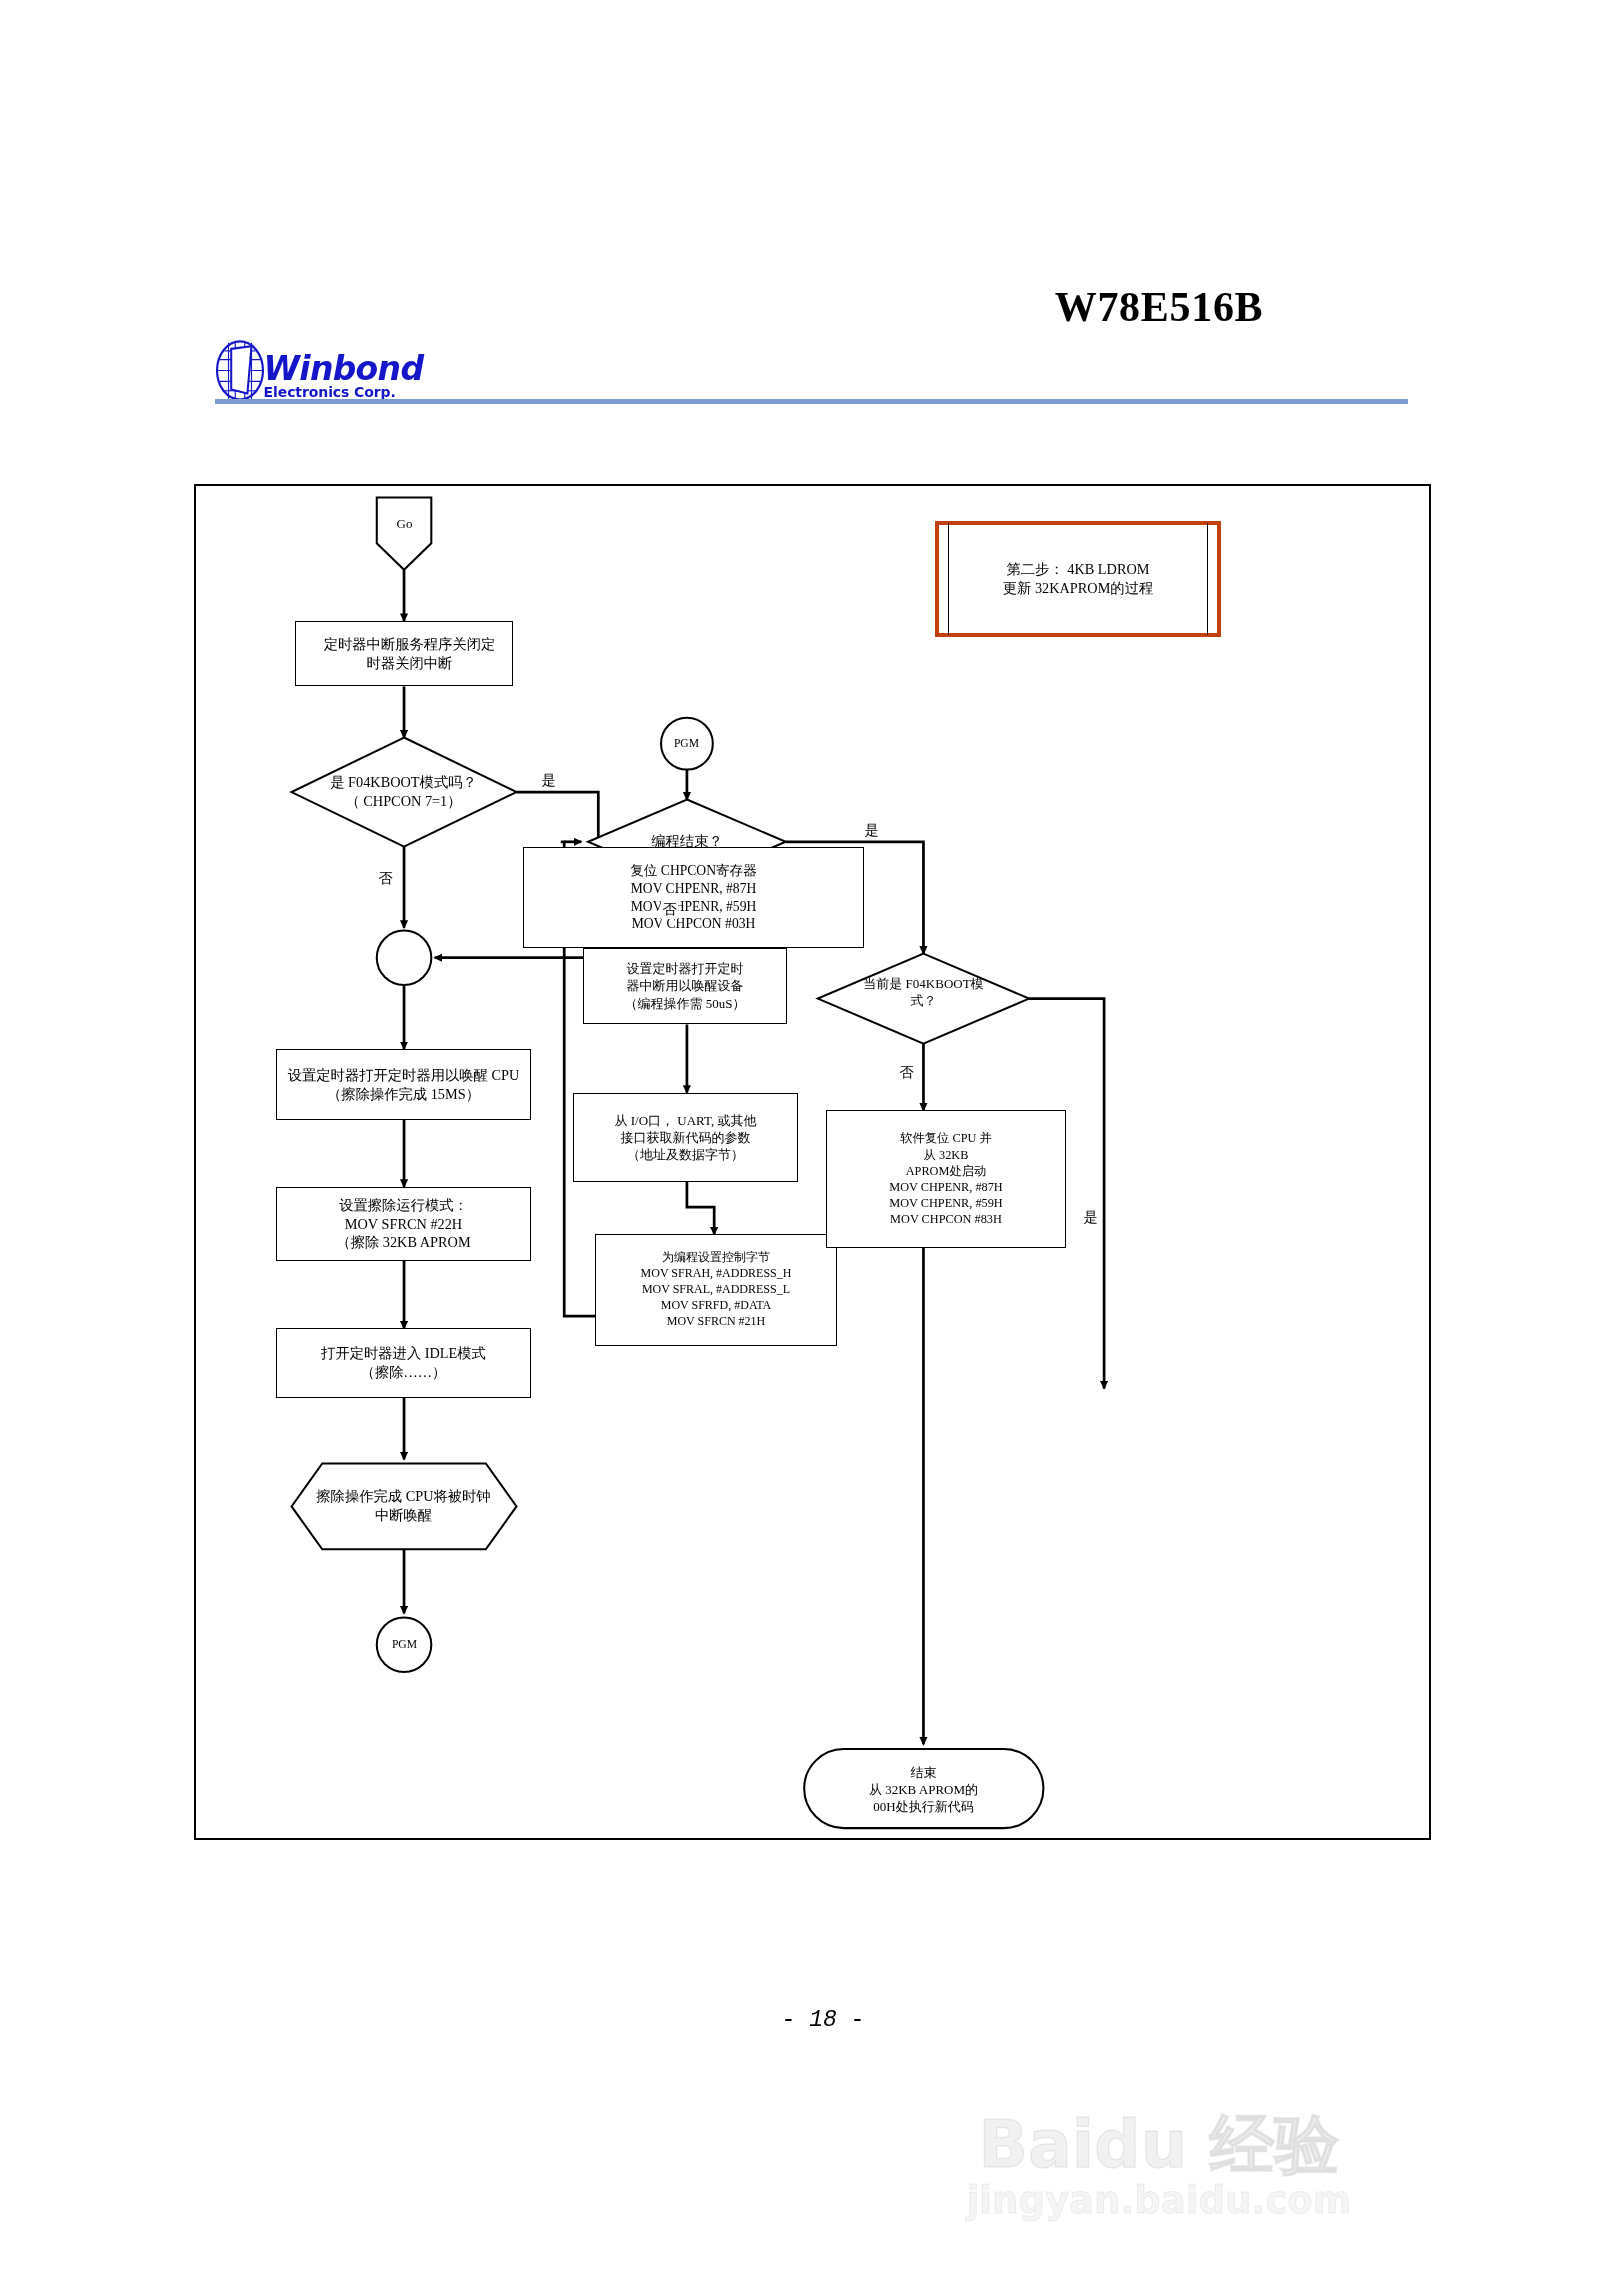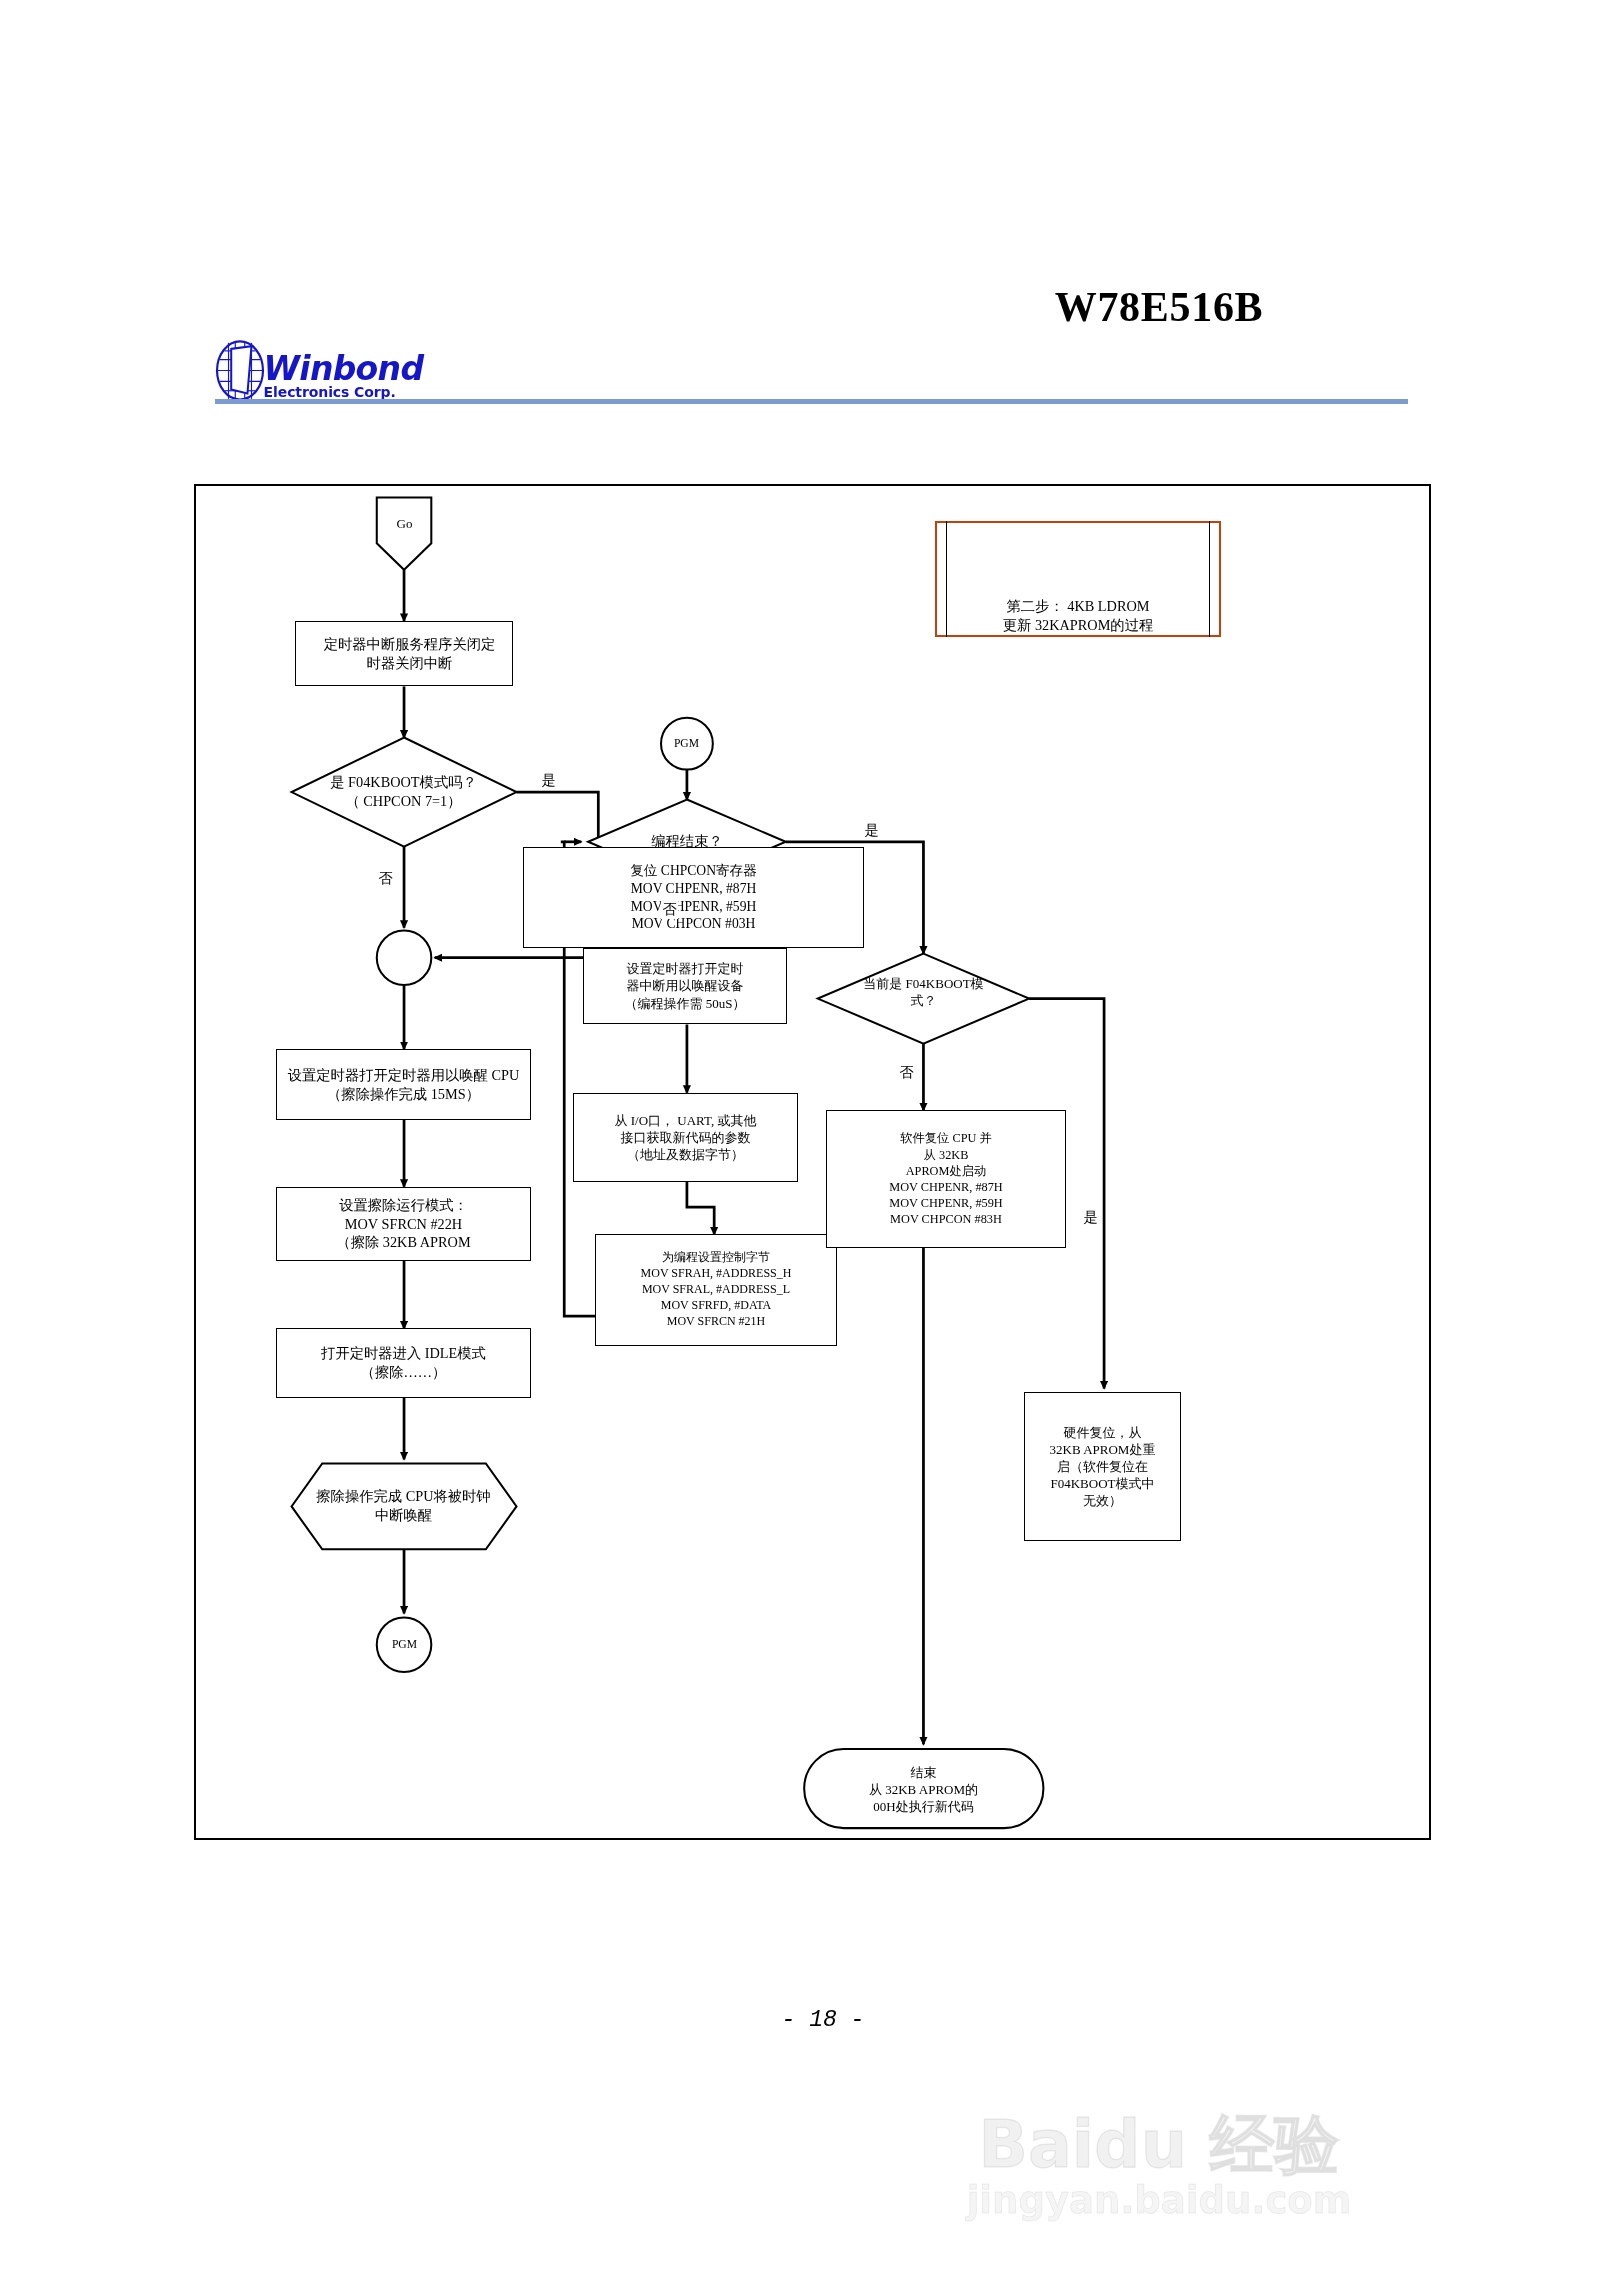--- a/index.html
+++ b/index.html
@@ -85,21 +85,21 @@
     position:absolute;
     box-sizing:border-box;
     display:flex; align-items:center; justify-content:center;
     text-align:center;
     font-family:"Liberation Serif", serif;
     color:#000;
     line-height:1.32;
     white-space:pre-line;
   }
   .node.box{ border:1.7px solid #000; background:#fff; }
-  .node.heavy{ border:2px solid #c2410c;align-items:flex-end; }
+  .node.heavy{ border:4px solid #c2410c; }
   .zh{ font-size:14.3px; }
   .zh-sm{ font-size:13px; }
   .mono-asm{ font-size:13.6px; }
   .edge-label{
     position:absolute;
     font-family:"Liberation Serif", serif;
     font-size:14.3px; color:#000;
     background:#fff; padding:0 1.4px;
   }
   .term-label{
@@ -271,25 +271,20 @@
   <div class="edge-label" style="left:886px;top:722px;">是</div>
   <div class="edge-label" style="left:702px;top:577px;">否</div>
 
   <div class="node box" style="left:630px;top:624px;width:240px;height:138px;font-size:12.3px;">软件复位 CPU  并
 从 32KB
 APROM处启动
 MOV  CHPENR,   #87H
 MOV  CHPENR,   #59H
 MOV  CHPCON   #83H</div>
 
-  <div class="node box zh-sm" style="left:828px;top:906px;width:157px;height:149px;">硬件复位，从
-32KB  APROM处重
-启（软件复位在
-F04KBOOT模式中
-无效）</div>
 
   <div class="node zh-sm" style="left:634px;top:1272px;width:187px;height:63px;">结束
 从 32KB  APROM的
 00H处执行新代码</div>
 
 </div>
 
 <div id="page-number">- 18 -</div>
 
 <div id="watermark">

